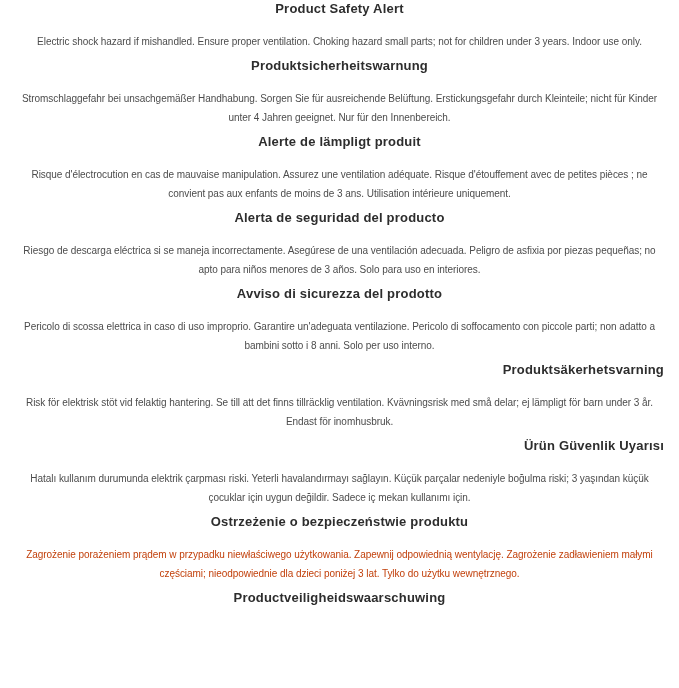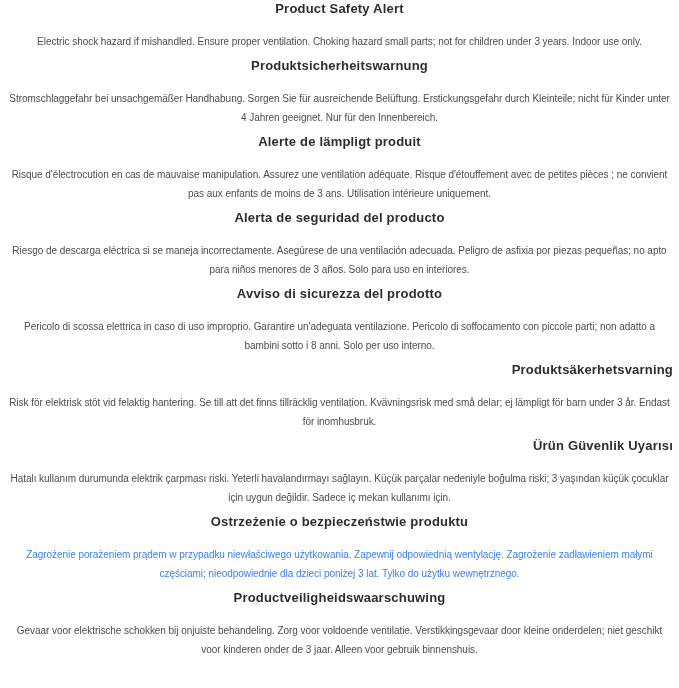--- a/index.html
+++ b/index.html
@@ -7,21 +7,21 @@
     width: 679px;
     height: 688px;
     background: #ffffff;
     font-family: "Liberation Sans", sans-serif;
     overflow: hidden;
   }
   .doc {
     box-sizing: border-box;
     width: 679px;
     height: 688px;
-    padding: 2px 6px 0;
+    padding: 2px 15px 0;
   }
   .section { text-align: center; }
   .section-heading {
     font-size: 13px;
     font-weight: bold;
     color: #2d2d2d;
     letter-spacing: 0.2px;
     line-height: 14px;
     margin: 0 0 16px;
   }
@@ -67,20 +67,19 @@
     <p class="section-body" style="color: rgb(76, 76, 76);">Risk för elektrisk stöt vid felaktig hantering. Se till att det finns tillräcklig ventilation. Kvävningsrisk med små delar; ej lämpligt för barn under 3 år. Endast för inomhusbruk.</p>
   </section>
 
   <section class="section">
     <h3 class="section-heading" style="color: rgb(45, 45, 45); text-align: right;">Ürün Güvenlik Uyarısı</h3>
     <p class="section-body" style="color: rgb(76, 76, 76); margin-top: 6px;">Hatalı kullanım durumunda elektrik çarpması riski. Yeterli havalandırmayı sağlayın. Küçük parçalar nedeniyle boğulma riski; 3 yaşından küçük çocuklar için uygun değildir. Sadece iç mekan kullanımı için.</p>
   </section>
 
   <section class="section">
     <h3 class="section-heading" style="color: rgb(45, 45, 45);">Ostrzeżenie o bezpieczeństwie produktu</h3>
-    <p class="section-body" style="color: #3b82f6; text-align: center;">Zagrożenie porażeniem prądem w przypadku niewłaściwego użytkowania. Zapewnij odpowiednią wentylację. Zagrożenie zadławieniem małymi częściami; nieodpowiednie dla dzieci poniżej 3 lat. Tylko do użytku wewnętrznego.</p>
+    <p class="section-body" style="color: #c2410c; text-align: center;">Zagrożenie porażeniem prądem w przypadku niewłaściwego użytkowania. Zapewnij odpowiednią wentylację. Zagrożenie zadławieniem małymi częściami; nieodpowiednie dla dzieci poniżej 3 lat. Tylko do użytku wewnętrznego.</p>
   </section>
 
   <section class="section">
     <h3 class="section-heading" style="color: rgb(45, 45, 45);">Productveiligheidswaarschuwing</h3>
-    <p class="section-body" style="color: rgb(76, 76, 76);">Gevaar voor elektrische schokken bij onjuiste behandeling. Zorg voor voldoende ventilatie. Verstikkingsgevaar door kleine onderdelen; niet geschikt voor kinderen onder de 3 jaar. Alleen voor gebruik binnenshuis.</p>
   </section>
 </main>
 
 </body></html>

